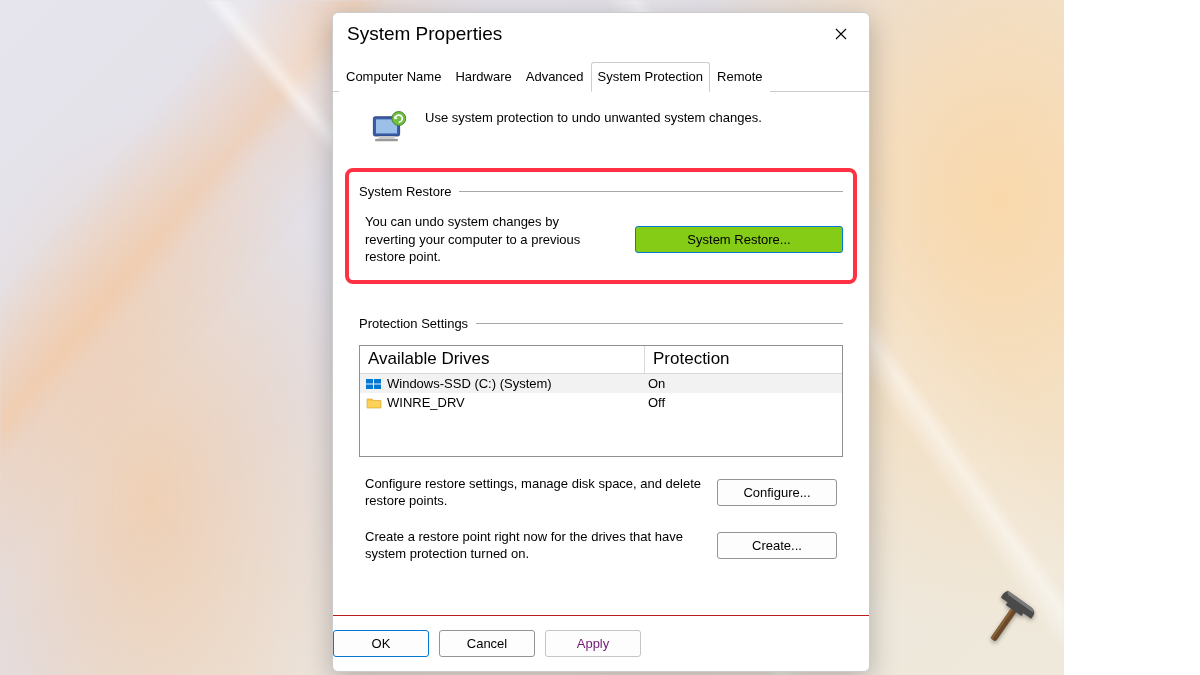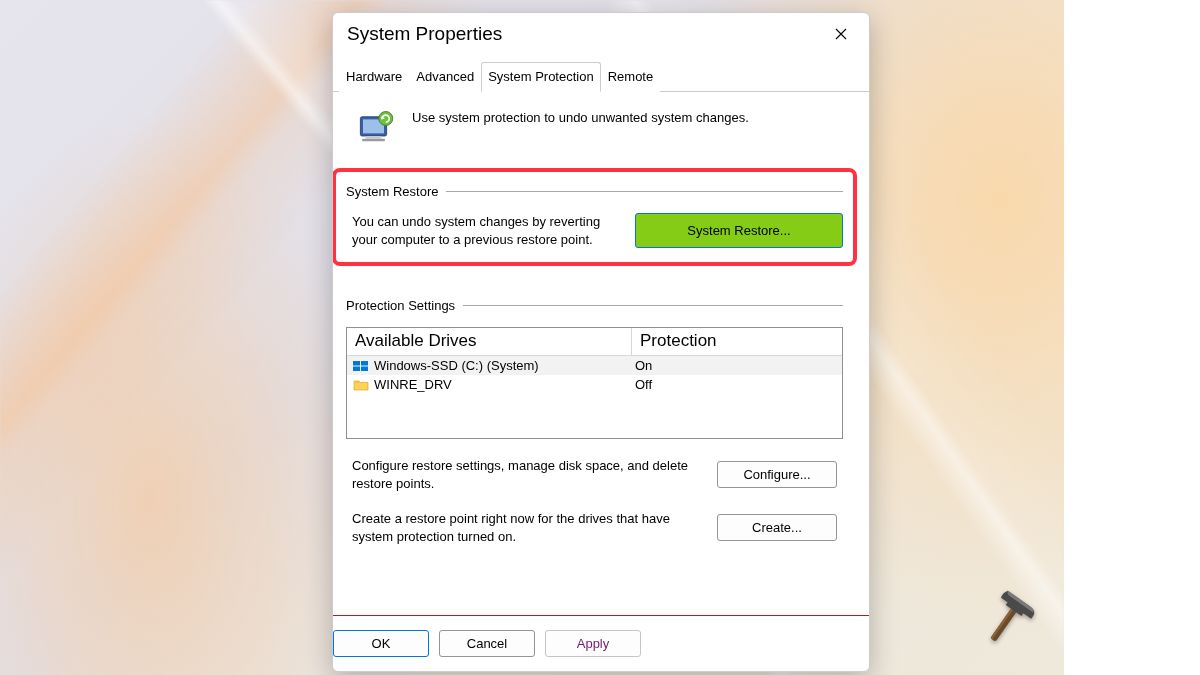--- a/index.html
+++ b/index.html
@@ -17,31 +17,31 @@
 
 .dialog{position:absolute;left:332px;top:12px;width:536px;height:658px;background:#fff;border:1px solid #ccc;border-radius:6px;box-shadow:0 8px 28px rgba(0,0,0,.25);display:flex;flex-direction:column}
 .titlebar{height:42px;display:flex;align-items:center;padding:0 8px 0 14px}
 .titlebar h1{margin:0;font-size:19px;font-weight:400;flex:1}
 .close-btn{width:40px;height:32px;display:flex;align-items:center;justify-content:center;border-radius:4px;cursor:pointer}
 
 .tabs{display:flex;padding:0 6px;border-bottom:1px solid #ccc;margin-top:6px}
 .tab{padding:6px 6px 7px;margin-right:0;font-size:13px;cursor:pointer;border:1px solid transparent;border-bottom:none;position:relative;top:1px;background:#fff}
 .tab.active{border-color:#ccc;border-top-left-radius:3px;border-top-right-radius:3px;border-bottom:1px solid #fff}
 
-.tabbody{flex:1;padding:12px 26px 0 13px;overflow:hidden}
+.tabbody{flex:1;padding:12px 26px 0 26px;overflow:hidden}
 
 .intro{display:flex;align-items:flex-start;gap:14px;padding:4px 4px 18px 10px}
 .intro .txt{padding-top:2px;font-size:13px}
 .monitor-icon{width:42px;height:42px;flex:none}
 
 .group{margin-top:6px;padding-top:0}
 .group-label{display:flex;align-items:center;font-size:13px;white-space:nowrap;gap:8px}
 .group-label::after{content:"";flex:1;height:1px;background:#a8a8a8}
 
-.restore-row{display:flex;gap:24px;margin:14px 0 0 6px}
+.restore-row{display:flex;align-items:center;gap:24px;margin:14px 0 0 6px}
 .restore-row .txt{flex:1;font-size:13px;line-height:1.35}
 
 .highlight{border:4px solid #ff3244;border-radius:8px;padding:6px 10px 14px 10px;margin:0 -14px}
 
 button.win{font:inherit;font-size:13px;background:#fdfdfd;border:1px solid #949494;border-radius:3px;padding:5px 0;min-width:120px;cursor:pointer}
 button.win.primary{border-color:#0078d4;background:#84cc16;min-width:208px}
 button.win:disabled{color:#701a75;border-color:#c5c5c5;background:#fdfdfd;cursor:default}
 button.win.small{min-width:120px}
 
 .drives{margin:14px 0 0 0}
@@ -70,20 +70,21 @@
     <div class="titlebar">
       <h1>System Properties</h1>
       <div class="close-btn">
         <svg width="12" height="12" viewBox="0 0 12 12">
             <path d="M1 1 L11 11 M11 1 L1 11" stroke="currentColor" stroke-width="1.1" fill="none"></path>
           </svg>
       </div>
     </div>
 
     <div class="tabs">
+      <div class="tab">Computer Name</div>
       <div class="tab">Hardware</div>
       <div class="tab">Advanced</div>
       <div class="tab active">System Protection</div>
       <div class="tab">Remote</div>
     </div>
 
     <div class="tabbody">
 
       <div class="intro">
         <div class="monitor-icon">

